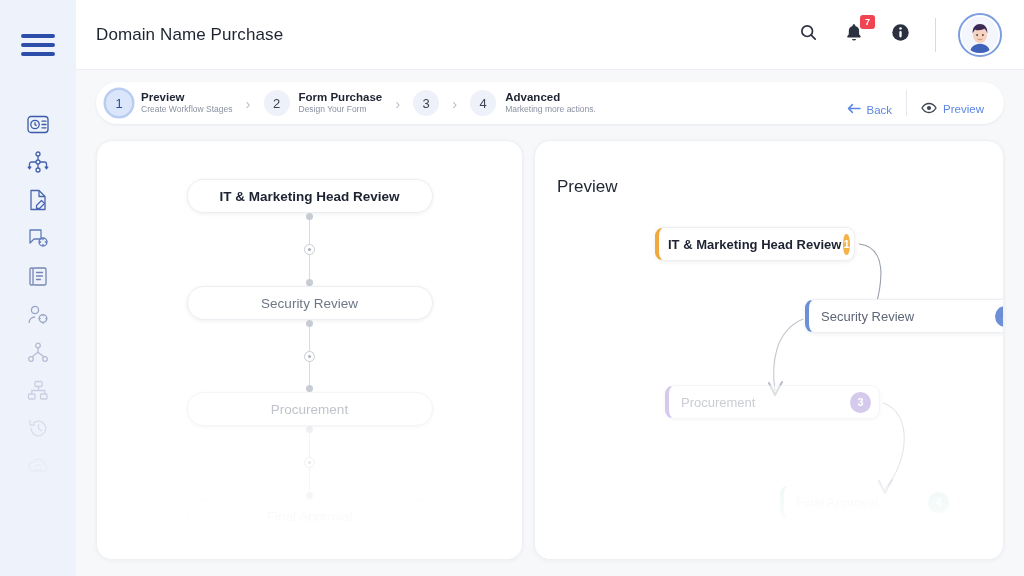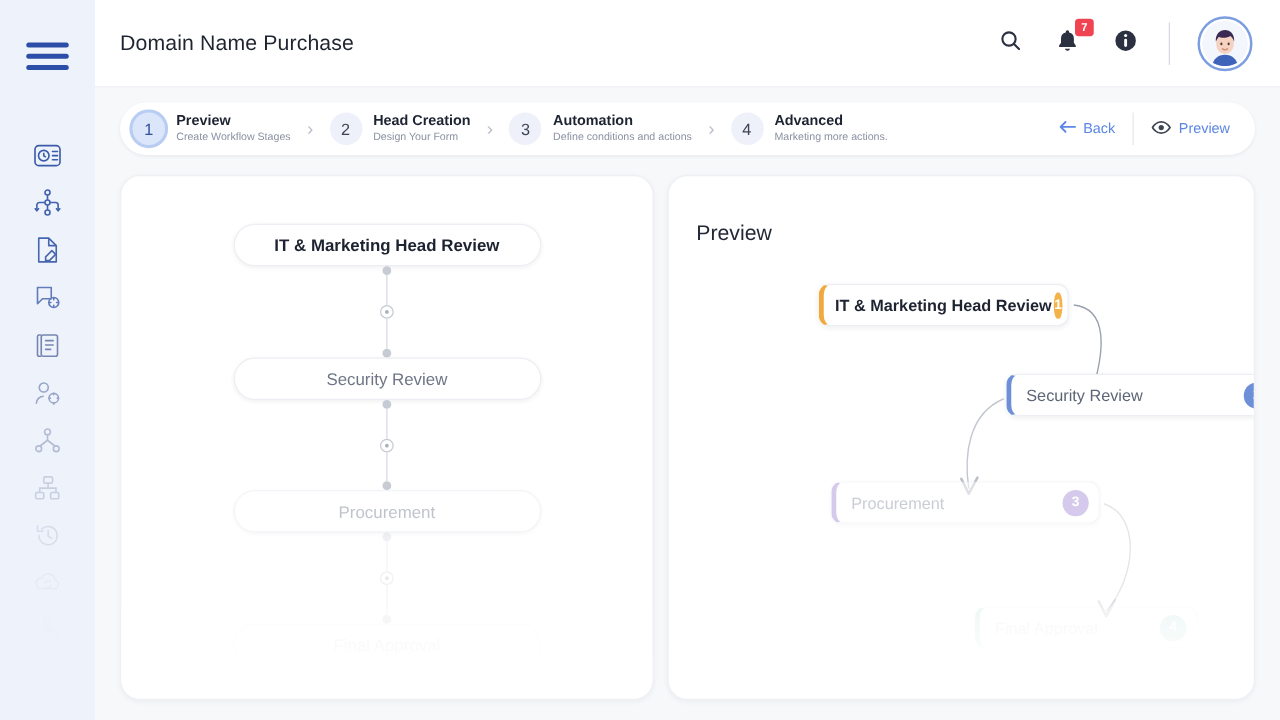--- a/index.html
+++ b/index.html
@@ -123,21 +123,21 @@
     box-shadow: 0 0 0 2.5px #b9cdf3;
   }
   .step-text { line-height: 1.15; }
   .step-title { font-size: 11.5px; font-weight: 700; color: #1d2331; }
   .step-desc { font-size: 8.5px; color: #8a91a1; margin-top: 1px; }
   .chev {
     margin: 0 11px; color: #b9bfcc;
     font-size: 15px; line-height: 1;
   }
   .stepper-right {
-    margin-left: auto; display: flex; align-items: center;
+    margin-left: auto; display: flex; align-items: flex-end;
   }
   .back-btn, .preview-btn {
     display: flex; align-items: center; gap: 6px;
     font-size: 11.5px; color: #5b86e5;
     padding: 0 14px; cursor: pointer;
   }
   .vdiv { width: 1px; height: 26px; background: #e4e7ee; }
 
   
   .panel {
@@ -453,32 +453,28 @@
         <div class="step-text">
           <div class="step-title">Preview</div>
           <div class="step-desc">Create Workflow Stages</div>
         </div>
       </div>
       <div class="chev">›</div>
 
       <div class="step">
         <div class="step-num">2</div>
         <div class="step-text">
-          <div class="step-title">Head Creation</div>
+          <div class="step-title">Form Purchase</div>
           <div class="step-desc">Design Your Form</div>
         </div>
       </div>
       <div class="chev">›</div>
 
       <div class="step">
         <div class="step-num">3</div>
-        <div class="step-text">
-          <div class="step-title">Automation</div>
-          <div class="step-desc">Define conditions and actions</div>
-        </div>
       </div>
       <div class="chev">›</div>
 
       <div class="step">
         <div class="step-num">4</div>
         <div class="step-text">
           <div class="step-title">Advanced</div>
           <div class="step-desc">Marketing more actions.</div>
         </div>
       </div>

